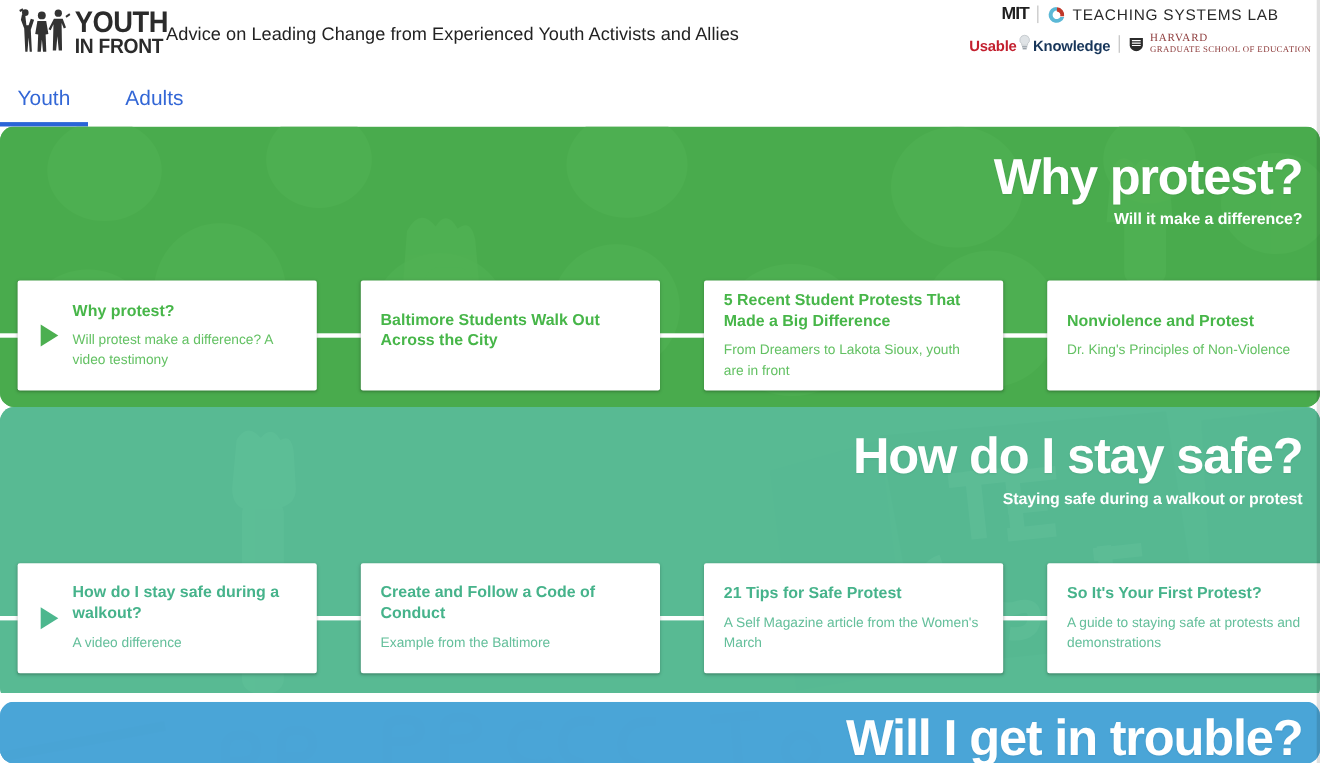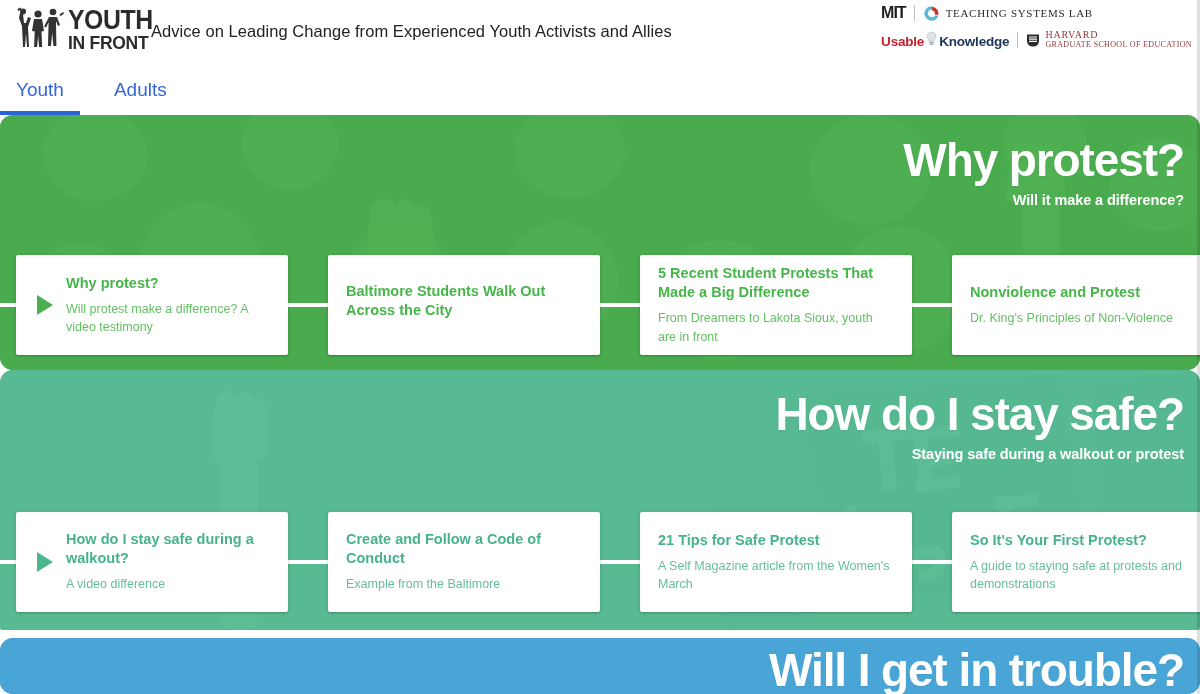--- a/index.html
+++ b/index.html
@@ -47,35 +47,35 @@
     left: 151px; top: 22px;
     font-size: 16.5px;
     color: #222;
     letter-spacing: 0.05px;
   }
 
   
   .partners {
     position: absolute;
     right: 8px; top: 4px;
-    display: flex; flex-direction: column; align-items: flex-start;
+    display: flex; flex-direction: column; align-items: center;
     gap: 8px;
   }
   .partner-row { display: flex; align-items: center; }
   .mit-mark {
     font-family: "Liberation Sans", sans-serif;
     font-weight: bold;
     font-size: 16px; letter-spacing: -1px;
     color: #1f1f1f;
     font-style: normal;
   }
   .vsep { width: 1px; height: 16px; background: #bdbdbd; margin: 0 8px; }
   .tsl-swirl { width: 17px; height: 17px; margin-right: 6px; }
   .tsl-text {
-    font-size: 11px; letter-spacing: 0.7px; color: #2a2a2a; font-family: Liberation Serif, serif;
+    font-size: 14px; letter-spacing: 0.7px; color: #2a2a2a;
   }
   .uk-text { font-size: 13.5px; font-weight: bold; color: #c31f2e; letter-spacing: -0.2px; }
   .uk-text .k { color: #18365a; }
   .bulb { width: 13px; height: 15px; margin: 0 1px; }
   .harvard-wrap { display: flex; align-items: center; }
   .harvard-shield { width: 14px; height: 14px; margin-right: 5px; }
   .harvard-lines { display: flex; flex-direction: column; line-height: 1.08; }
   .harvard-lines .hv1 {
     font-family: "Liberation Serif", serif;
     font-size: 10px; letter-spacing: 0.8px; color: #8d3b3b;

